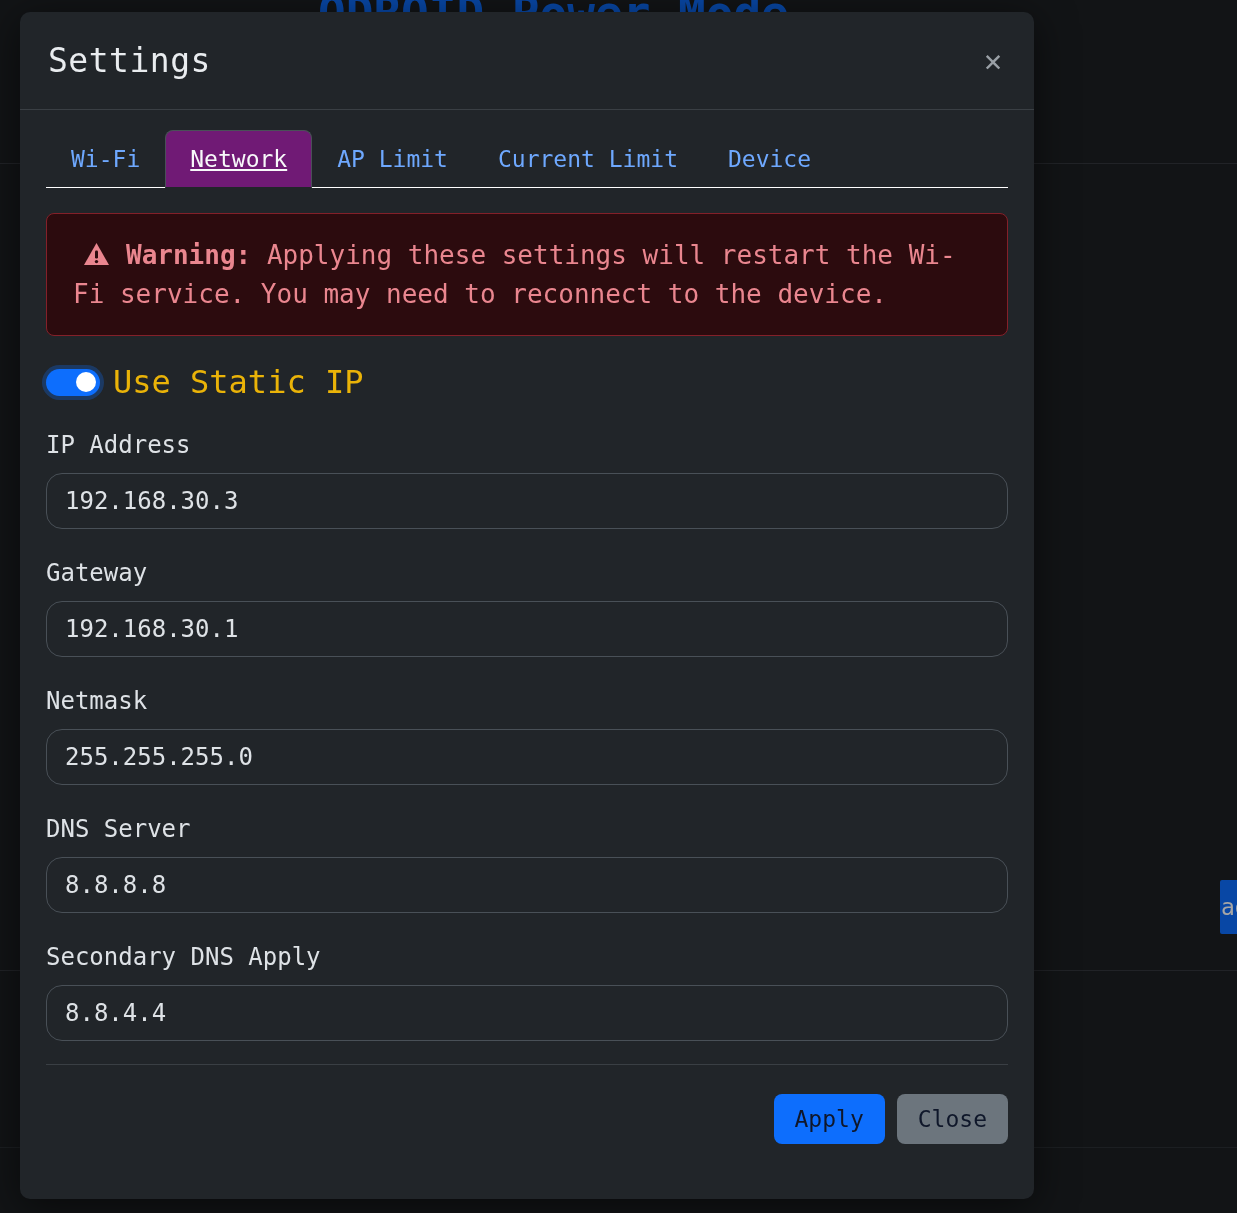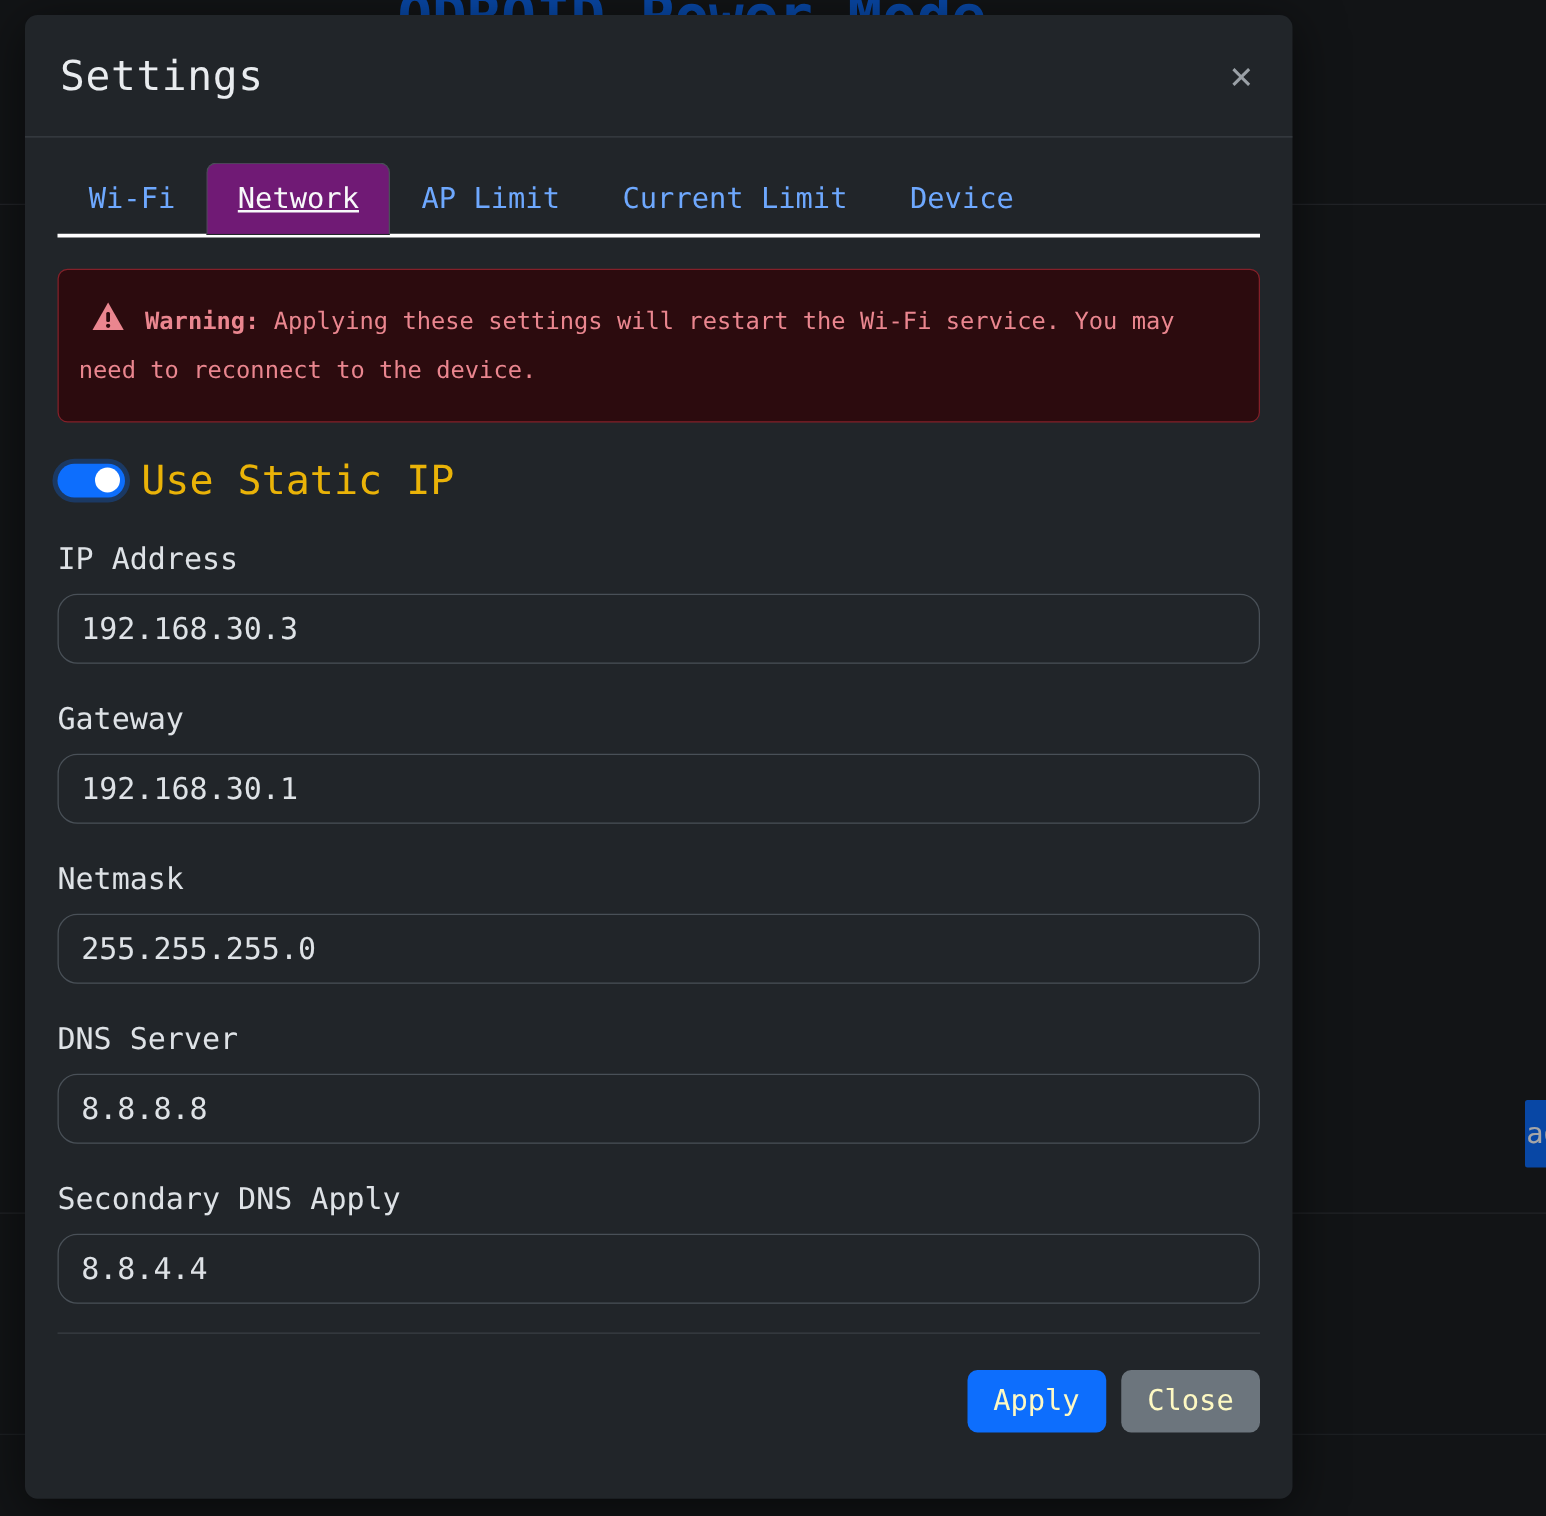--- a/index.html
+++ b/index.html
@@ -25,29 +25,29 @@
            box-shadow:0 8px 40px rgba(0,0,0,.55); }
   .modal-header { display:flex; align-items:center; justify-content:space-between;
                   height:98px; padding:0 28px; border-bottom:1px solid #3a3f44; }
   .modal-title { font-size:33px; font-weight:400; color:#e9ecef; letter-spacing:.5px; }
   .close-btn { background:none; border:none; color:#9aa0a6; font-size:30px; line-height:1;
                cursor:pointer; font-family:inherit; padding:4px; }
 
   .modal-body { padding:20px 26px 0 26px; }
 
   
-  .tabs { display:flex; border-bottom:3px solid #ffffff; }
+  .tabs { display:flex; border-bottom:1px solid #ffffff; }
   .tab { font-family:inherit; font-size:23px; background:none; border:1px solid transparent;
          color:#6ea8fe; padding:15px 24px; cursor:pointer; margin-bottom:-1px;
          border-radius:8px 8px 0 0; }
   .tab.active { color:#f8f9fa; background:#701a75; border-color:#495057 #495057 #212529;text-decoration:underline; }
 
   
   .alert { margin-top:25px; background:#2c0b0e; border:1px solid #842029; border-radius:8px;
-           color:#ea868f; font-size:19px; line-height:36px; padding:23px 16px; }
+           color:#ea868f; font-size:26px; line-height:36px; padding:23px 26px; }
   .alert .warn-icon { display:inline-block; vertical-align:-3px; margin:0 16px 0 10px; }
   .alert b { font-weight:700; }
 
   
   .switch-row { margin-top:27px; display:flex; align-items:center; }
   .switch { position:relative; width:54px; height:27px; border-radius:14px; background:#0d6efd;
             box-shadow:0 0 0 4px rgba(13,110,253,.28); cursor:pointer; flex:none; }
   .switch .knob { position:absolute; top:3.5px; right:4px; width:20px; height:20px;
                   border-radius:50%; background:#fff; }
   .switch-label { margin-left:13px; font-size:32px; color:#eab308; }
@@ -56,21 +56,21 @@
   .field { margin-top:30px; }
   .field label { display:block; font-size:24px; color:#dee2e6; }
   .field input { display:block; margin-top:14px; width:100%; height:56px; background:#212529;
                  border:1px solid #495057; border-radius:16px; color:#dee2e6; font-size:24px;
                  font-family:inherit; padding:0 18px; outline:none; }
 
   
   .footer-divider { margin-top:23px; border-top:1px solid #3a3f44; }
   .modal-footer { display:flex; justify-content:flex-end; gap:12px; padding:29px 0; }
   .btn { font-family:inherit; font-size:23px; border:none; border-radius:8px; height:50px;
-         padding:0 21px; color:#fef9c3; cursor:pointer; }
+         padding:0 21px; color:#0f172a; cursor:pointer; }
   .btn-primary { background:#0d6efd; }
   .btn-secondary { background:#6c757d; }
 </style>
 </head>
 <body>
 
 <div class="backdrop">
   <h1 class="bg-heading">ODROID Power Mode</h1>
   <div class="bg-line bg-line-header"></div>
   <div class="bg-line bg-line-mid"></div>

